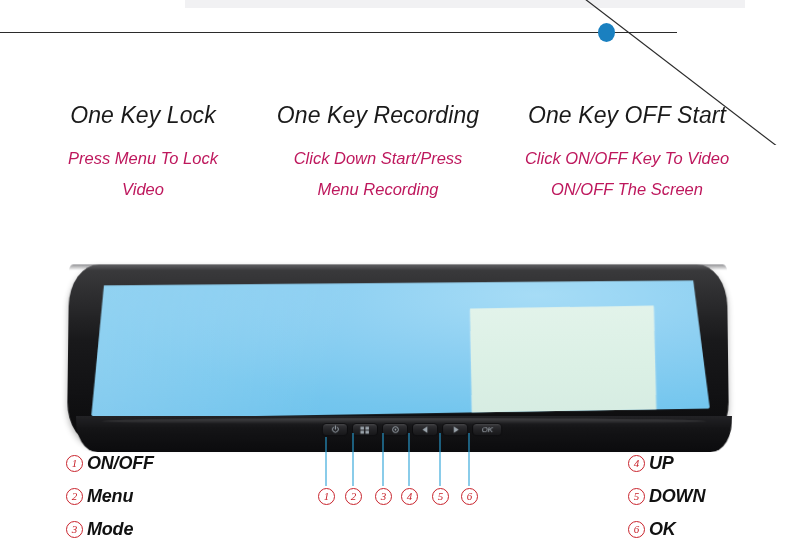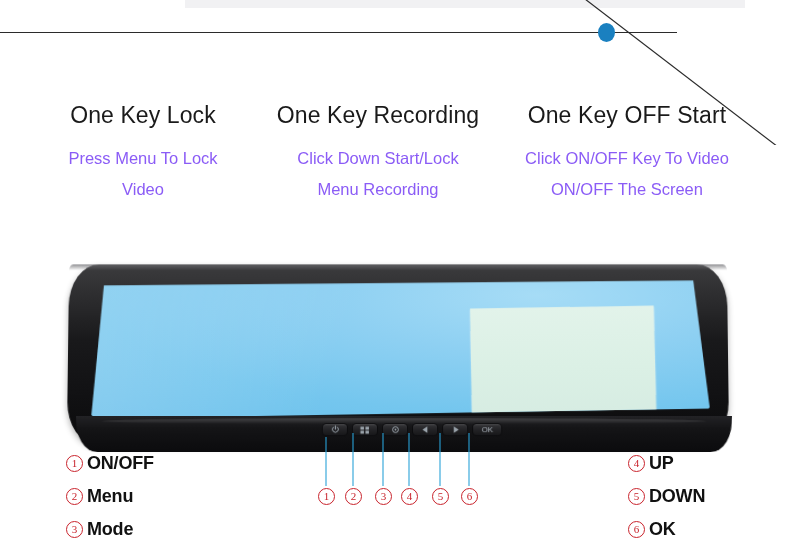--- a/index.html
+++ b/index.html
@@ -2,21 +2,21 @@
 <html><head>
 <meta charset="utf-8">
 <style>
   * { box-sizing: border-box; margin: 0; padding: 0; }
   html, body {
     width: 790px; height: 558px;
     background: #ffffff;
     font-family: "Liberation Sans", sans-serif;
     overflow: hidden;
   }
-  #root { position: relative; width: 629px; height: 558px; background: #fff; }
+  #root { position: relative; width: 629px; height: 558px; background: #fff; font-style: italic; }
 
   
   .top-band {
     position: absolute; left: 185px; top: 0; width: 560px; height: 8px;
     background: #f1f1f3;
   }
   .hline {
     position: absolute; left: 0; top: 32px; width: 677px; height: 0;
     border-top: 1.6px solid #2b2b2b;
   }
@@ -40,21 +40,21 @@
   .feature.f1 { width: 250px; margin-left: 18px; }
   .feature.f2 { width: 232px; margin-left: -6px; }
   .feature.f3 { width: 250px; margin-left: 8px; }
 
   .feat-title {
     font-size: 23px; line-height: 30px; color: #1a1a1a;
     font-weight: 400; letter-spacing: 0.1px; white-space: nowrap;
   }
   .feat-desc {
     margin-top: 13px;
-    font-size: 16.5px; line-height: 31px; color: #8b5cf6;
+    font-size: 16.5px; line-height: 31px; color: #be185d;
     font-weight: 500;
   }
 
   
   .mirror {
     position: absolute; left: 62px; top: 258px; width: 672px; height: 195px;
   }
 
   .mirror-body {
     position: absolute; left: 6px; top: 6px; width: 660px; height: 180px;
@@ -167,21 +167,21 @@
       <div class="feat-title">One Key Lock</div>
       <div class="feat-desc">
         <div>Press Menu To Lock</div>
         <div>Video</div>
       </div>
     </div>
 
     <div class="feature f2">
       <div class="feat-title">One Key Recording</div>
       <div class="feat-desc">
-        <div>Click Down Start/Lock</div>
+        <div>Click Down Start/Press</div>
         <div>Menu Recording</div>
       </div>
     </div>
 
     <div class="feature f3">
       <div class="feat-title">One Key OFF Start</div>
       <div class="feat-desc">
         <div>Click ON/OFF Key To Video</div>
         <div>ON/OFF The Screen</div>
       </div>

